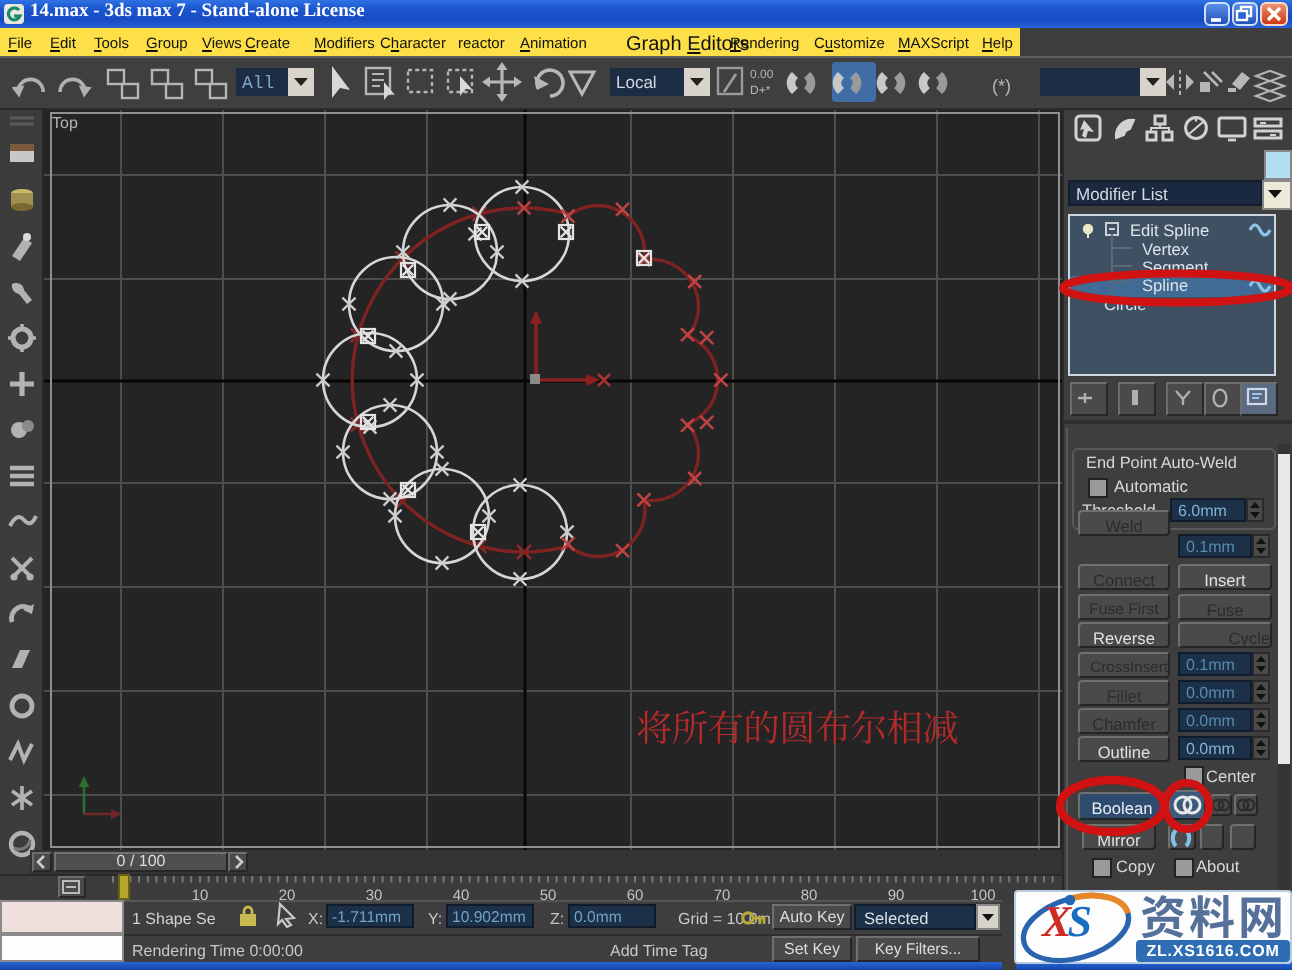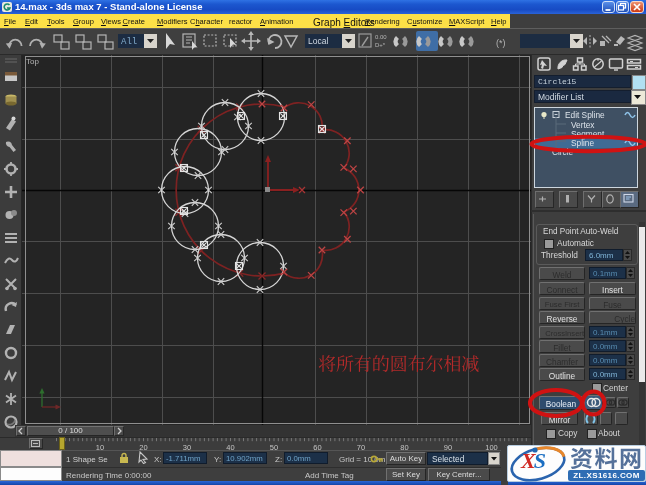--- a/index.html
+++ b/index.html
@@ -5,21 +5,21 @@
 body{width:646px;height:485px;overflow:hidden;font-family:"Liberation Sans",sans-serif}
 #root{position:relative;width:646px;height:485px;background:#3e3e3e;overflow:hidden}
 </style></head><body>
 <div id="root">
 
 <div style="position:absolute;left:0;top:0;width:646px;height:14px;background:linear-gradient(180deg,#2f72e4 0%,#1c57cf 30%,#174bc4 70%,#2a63d8 100%)">
  <svg style="position:absolute;left:2px;top:2px" width="11" height="11">
         <rect width="10" height="10" rx="2" fill="#e8e8e0"></rect>
         <path d="M7.5 3a3 3 0 1 0 .5 3h-3" stroke="#1a8a6a" stroke-width="1.6" fill="none"></path>
       </svg>
- <span style="position:absolute;left:15px;top:1px;font-family:Liberation Sans, sans-serif;font-weight:bold;font-size:9.5px;color:#fff;white-space:nowrap">14.max - 3ds max 7  - Stand-alone License</span>
+ <span style="position:absolute;left:15px;top:1px;font-family:Liberation Serif, serif;font-weight:bold;font-size:9.5px;color:#fff;white-space:nowrap">14.max - 3ds max 7  - Stand-alone License</span>
  <div style="position:absolute;left:602px;top:1px;width:13px;height:12px;background:linear-gradient(180deg,#5a8fe8,#2050b8);border:1px solid #cfe0f8;border-radius:3px;box-sizing:border-box">
         <svg width="11" height="10">
           <path d="M2.5 8h5" stroke="#fff" stroke-width="1.8"></path>
         </svg>
       </div>
  <div style="position:absolute;left:616px;top:1px;width:13px;height:12px;background:linear-gradient(180deg,#5a8fe8,#2050b8);border:1px solid #cfe0f8;border-radius:3px;box-sizing:border-box">
         <svg width="11" height="10">
           <rect x="3.5" y="1.5" width="5" height="4.5" fill="none" stroke="#fff" stroke-width="1.2"></rect>
           <rect x="1.5" y="3.5" width="5" height="4.5" fill="#2e62cc" stroke="#fff" stroke-width="1.2"></rect>
         </svg>
@@ -253,21 +253,20 @@
       <g transform="translate(75,2)" stroke="#d2d2d2" fill="none" stroke-width="1.5">
         <rect x="0.5" y="2" width="13" height="9" rx="1"></rect>
         <path d="M5 13h4" stroke-width="1.4"></path>
       </g>
       <g transform="translate(93,2)" stroke="#d2d2d2" fill="none" stroke-width="1.5">
         <rect x="0.5" y="2.5" width="13" height="3.5"></rect>
         <rect x="0.5" y="8.5" width="13" height="3.5"></rect>
         <path d="M3 4.5h3M8 10.5h3" stroke-width="1"></path>
       </g>
     </svg>
-    <div style="position:absolute;left:534px;top:75px;width:97px;height:13px;background:#1a2940;border:1px solid #141e2e;font:8px 'Liberation Mono',monospace;color:#c8d4de;padding:1px 0 0 3px;box-sizing:border-box">Circle15</div>
     <div style="position:absolute;left:632px;top:75px;width:12px;height:13px;background:#b2e0f2;border:1px solid #888"></div>
     <div style="position:absolute;left:534px;top:90px;width:97px;height:13px;background:#1a2940;border:1px solid #141e2e;font:8.5px 'Liberation Sans',sans-serif;color:#d2dae2;padding:1px 0 0 3px;box-sizing:border-box">Modifier List</div>
     <div style="position:absolute;left:631px;top:90px;width:13px;height:13px;background:#ece9d8;border:1px solid #888">
       <svg width="11" height="11">
         <path d="M2 4l3.5 4L9 4z" fill="#111"></path>
       </svg>
     </div>
     <svg style="position:absolute;left:534px;top:107px" width="104" height="81">
       <rect x="0.5" y="0.5" width="103" height="80" fill="#3f5063" stroke="#cdd6de"></rect>
       <rect x="1" y="31" width="102" height="10.5" fill="#3f6b94"></rect>
@@ -306,21 +305,21 @@
     <div style="position:absolute;left:544px;top:239px;width:8px;height:8px;background:#9a9a9a;border:1px solid #222"></div>
     <div style="position:absolute;left:557px;top:238px;font-size:8.3px;color:#d8d8d8;font-family:'Liberation Sans',sans-serif;white-space:nowrap;">Automatic</div>
     <div style="position:absolute;left:541px;top:250px;font-size:8.3px;color:#d8d8d8;font-family:'Liberation Sans',sans-serif;white-space:nowrap;">Threshold</div>
     <div style="position:absolute;left:585px;top:249px;width:38px;height:12px;background:#1c3048;border:1px solid #101c2c;font-size:8px;color:#7fb3d5;font-family:'Liberation Sans',sans-serif;padding:1px 0 0 3px;box-sizing:border-box">6.0mm</div>
     <div style="position:absolute;left:623px;top:249px;width:9px;height:12px;background:#4a4a4a;border:1px solid #2a2a2a;box-sizing:border-box">
       <svg width="7" height="10">
         <path d="M1 4l2.5-3L6 4z" fill="#111"></path>
         <path d="M1 6l2.5 3L6 6z" fill="#111"></path>
       </svg>
     </div>
-    <div style="position:absolute;left:539px;top:267px;width:46px;height:13px;background:#4a4a4a;border:1px solid;border-color:#707070 #252525 #252525 #707070;border-radius:2px;font-size:8.3px;color:#2c2c2c;font-family:'Liberation Sans',sans-serif;text-align:center;padding-top:2px;box-sizing:border-box;white-space:nowrap">Weld</div>
+    <div style="position:absolute;left:539px;top:255px;width:46px;height:13px;background:#4a4a4a;border:1px solid;border-color:#707070 #252525 #252525 #707070;border-radius:2px;font-size:8.3px;color:#2c2c2c;font-family:'Liberation Sans',sans-serif;text-align:center;padding-top:2px;box-sizing:border-box;white-space:nowrap">Weld</div>
     <div style="position:absolute;left:589px;top:267px;width:37px;height:12px;background:#1c3048;border:1px solid #101c2c;font-size:8px;color:#568bb0;font-family:'Liberation Sans',sans-serif;padding:1px 0 0 3px;box-sizing:border-box">0.1mm</div>
     <div style="position:absolute;left:626px;top:267px;width:9px;height:12px;background:#4a4a4a;border:1px solid #2a2a2a;box-sizing:border-box">
       <svg width="7" height="10">
         <path d="M1 4l2.5-3L6 4z" fill="#111"></path>
         <path d="M1 6l2.5 3L6 6z" fill="#111"></path>
       </svg>
     </div>
     <div style="position:absolute;left:539px;top:282px;width:46px;height:13px;background:#4a4a4a;border:1px solid;border-color:#707070 #252525 #252525 #707070;border-radius:2px;font-size:8.3px;color:#2c2c2c;font-family:'Liberation Sans',sans-serif;text-align:center;padding-top:2px;box-sizing:border-box;white-space:nowrap">Connect</div>
     <div style="position:absolute;left:589px;top:282px;width:47px;height:13px;background:#4a4a4a;border:1px solid;border-color:#707070 #252525 #252525 #707070;border-radius:2px;font-size:8.3px;color:#e0e0e0;font-family:'Liberation Sans',sans-serif;text-align:center;padding-top:2px;box-sizing:border-box;white-space:nowrap">Insert</div>
     <div style="position:absolute;left:539px;top:297px;width:46px;height:13px;background:#4a4a4a;border:1px solid;border-color:#707070 #252525 #252525 #707070;border-radius:2px;font-size:7.8px;color:#2c2c2c;font-family:'Liberation Sans',sans-serif;text-align:center;padding-top:2px;box-sizing:border-box;white-space:nowrap">Fuse First</div>
@@ -456,21 +455,21 @@
     <div style="position:absolute;left:66px;top:471px;font-size:8px;color:#c8c8c8;font-family:'Liberation Sans',sans-serif;white-space:nowrap">Rendering Time  0:00:00</div>
     <div style="position:absolute;left:305px;top:471px;font-size:8px;color:#c8c8c8;font-family:'Liberation Sans',sans-serif;white-space:nowrap">Add Time Tag</div>
     <div style="position:absolute;left:386px;top:452px;width:40px;height:13px;background:#4a4a4a;border:1px solid;border-color:#707070 #252525 #252525 #707070;font-size:8px;color:#ddd;font-family:'Liberation Sans',sans-serif;text-align:center;line-height:12px;box-sizing:border-box">Auto Key</div>
     <div style="position:absolute;left:427px;top:452px;width:61px;height:13px;background:#1c3048;border:1px solid #101c2c;font-size:8.3px;color:#d8e0e8;font-family:'Liberation Sans',sans-serif;padding:1px 0 0 4px;box-sizing:border-box">Selected</div>
     <div style="position:absolute;left:488px;top:452px;width:12px;height:13px;background:#d8d4cc;border:1px solid #888;box-sizing:border-box">
       <svg width="10" height="11">
         <path d="M2 4l3 3.5L8 4z" fill="#111"></path>
       </svg>
     </div>
     <div style="position:absolute;left:386px;top:468px;width:40px;height:13px;background:#4a4a4a;border:1px solid;border-color:#707070 #252525 #252525 #707070;font-size:8px;color:#ddd;font-family:'Liberation Sans',sans-serif;text-align:center;line-height:12px;box-sizing:border-box">Set Key</div>
-    <div style="position:absolute;left:428px;top:468px;width:62px;height:13px;background:#4a4a4a;border:1px solid;border-color:#707070 #252525 #252525 #707070;font-size:7.8px;color:#ddd;font-family:'Liberation Sans',sans-serif;text-align:center;line-height:12px;box-sizing:border-box">Key Center...</div>
+    <div style="position:absolute;left:428px;top:468px;width:62px;height:13px;background:#4a4a4a;border:1px solid;border-color:#707070 #252525 #252525 #707070;font-size:7.8px;color:#ddd;font-family:'Liberation Sans',sans-serif;text-align:center;line-height:12px;box-sizing:border-box">Key Filters...</div>
     <div style="position:absolute;left:501px;top:450px;width:7px;height:35px;background:#3e3e3e"></div>
 <div style="position:absolute;left:507px;top:445px;width:139px;height:37px;background:#fdfdfd;border:1px solid #b8cde0;border-radius:2px;box-sizing:border-box"></div>
     <svg style="position:absolute;left:508px;top:445px" width="62" height="38">
       <g transform="rotate(-16 30 19)">
         <ellipse cx="30" cy="19" rx="27" ry="15" fill="none" stroke="#2a64ae" stroke-width="2.6"></ellipse>
         <path d="M30 4a27 15 0 0 1 27 15" fill="none" stroke="#e8872a" stroke-width="3"></path>
       </g>
       <circle cx="27" cy="5" r="2.6" fill="#2268b2"></circle>
     </svg>
     <div style="position:absolute;left:521px;top:448px;width:40px;font-family:'Liberation Serif',serif;font-style:italic;font-weight:bold;font-size:22px;color:#d02a24">X<span style="color:#1a6ec2;margin-left:-2px">S</span></div>

